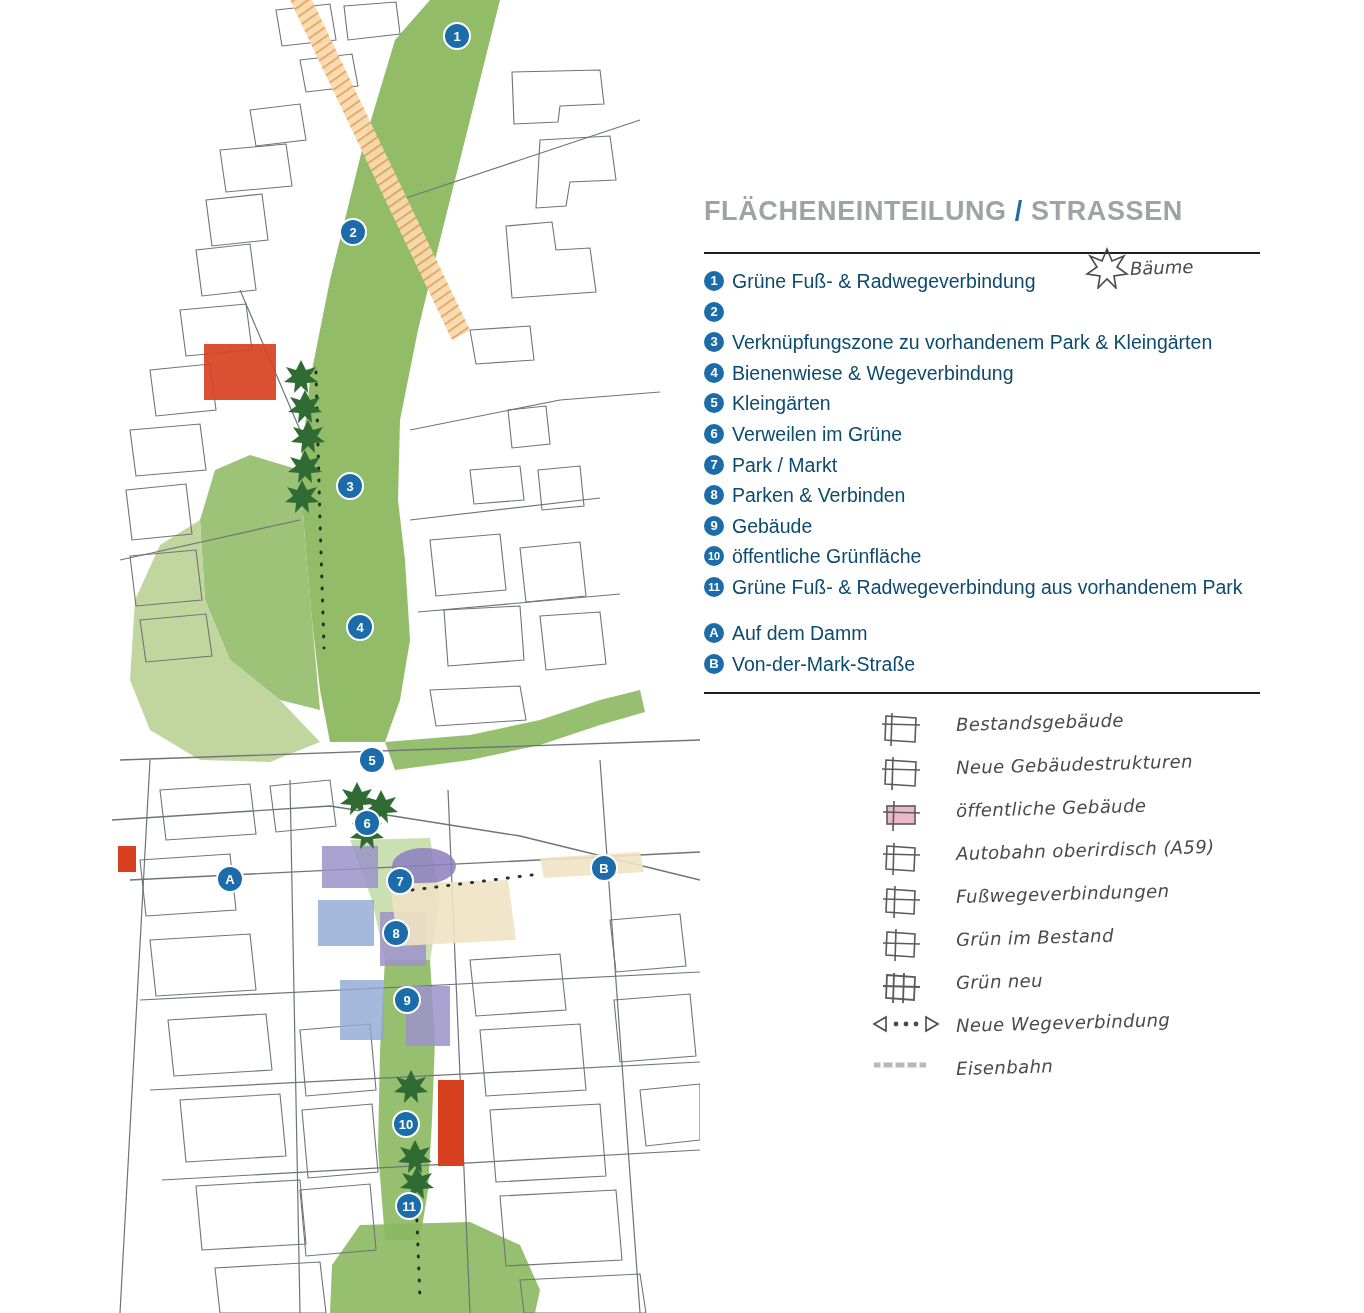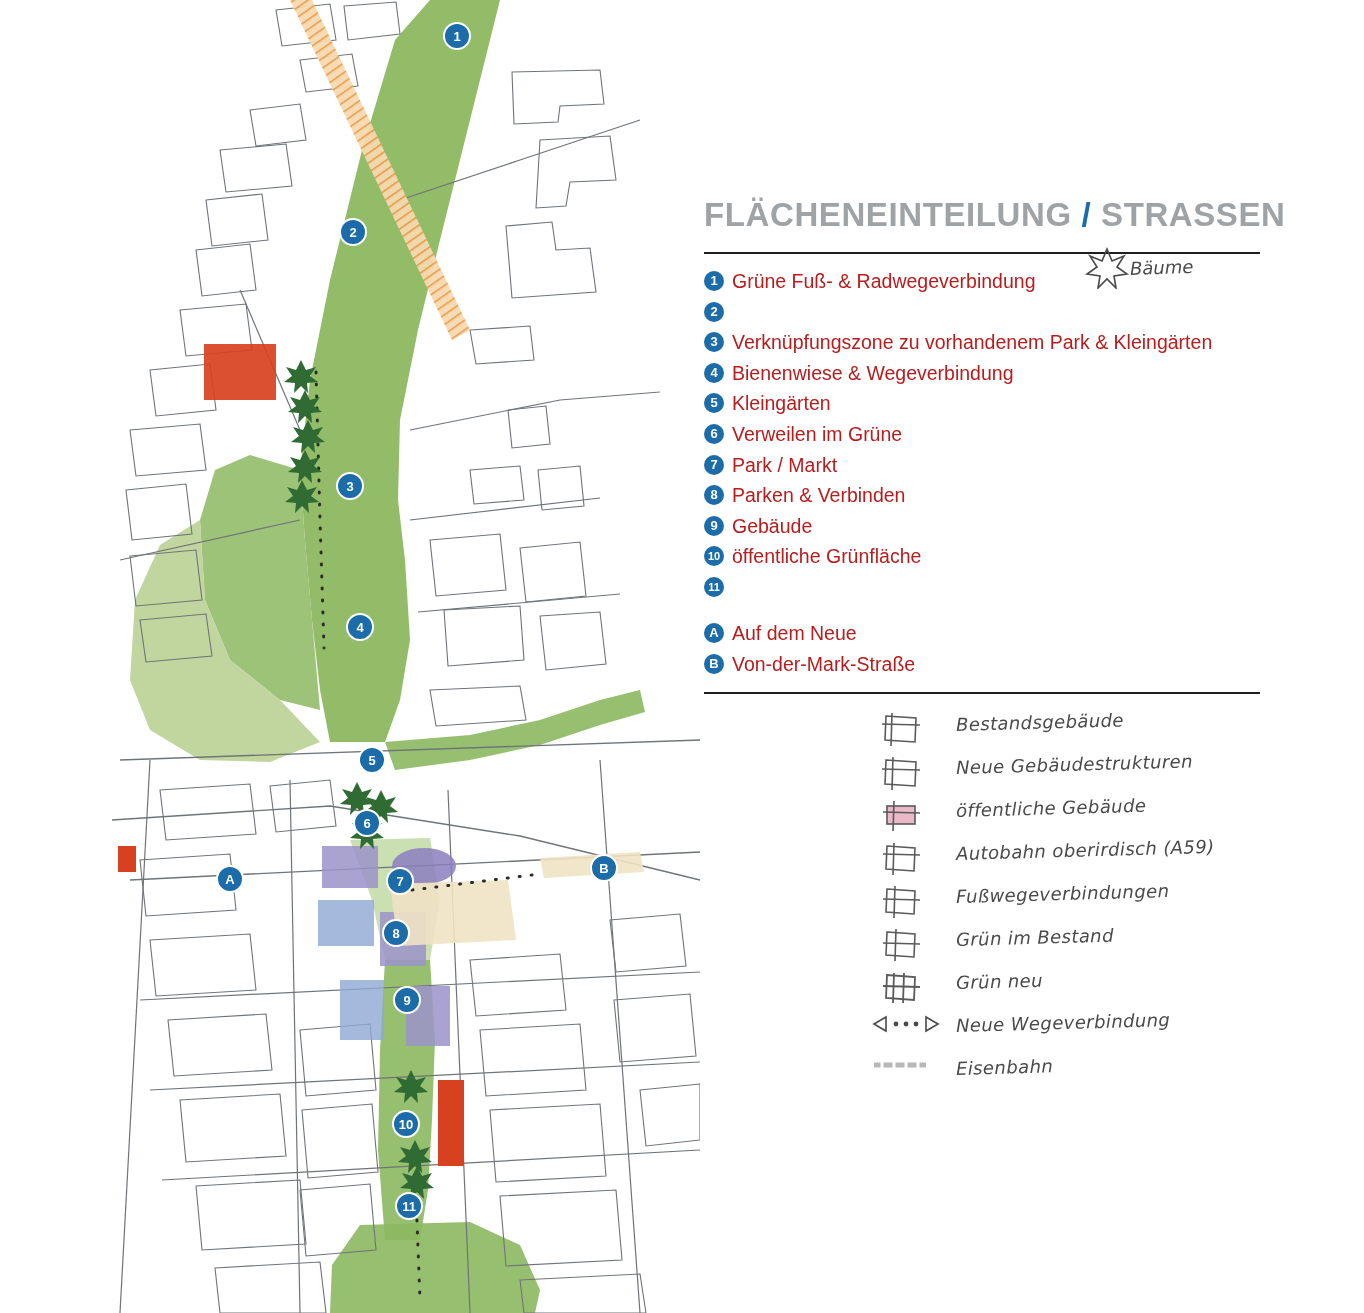--- a/index.html
+++ b/index.html
@@ -32,21 +32,21 @@
     left: 700px;
     top: 0;
     width: 664px;
     height: 1313px;
   }
 
   #legend-title {
     position: absolute;
     left: 4px;
     top: 196px;
-    font-size: 33px;
+    font-size: 27px;
     font-weight: bold;
     letter-spacing: 0.6px;
     color: #9fa3a6;
   }
   #legend-title .accent { color: #1b6ca8; }
 
   #legend-rule-top {
     position: absolute;
     left: 4px;
     top: 252px;
@@ -93,21 +93,21 @@
     line-height: 20px;
     text-align: center;
     margin-top: 3px;
     margin-right: 8px;
   }
   .legend-row .badge.wide {
     font-size: 11px;
   }
   .legend-row .lbl {
     font-size: 19.5px;
-    color: #b91c1c;
+    color: #0c4a6e;
     line-height: 26px;
     white-space: nowrap;
   }
 
   
   #symbol-key {
     position: absolute;
     left: 170px;
     top: 712px;
     width: 480px;
@@ -406,26 +406,27 @@
       <div class="legend-row">
         <span class="badge">9</span>
         <span class="lbl">Gebäude</span>
       </div>
       <div class="legend-row">
         <span class="badge wide">10</span>
         <span class="lbl">öffentliche Grünfläche</span>
       </div>
       <div class="legend-row">
         <span class="badge wide">11</span>
+        <span class="lbl">Grüne Fuß- &amp; Radwegeverbindung aus vorhandenem Park</span>
       </div>
     </div>
   <div id="legend-list-letters">
       <div class="legend-row">
         <span class="badge">A</span>
-        <span class="lbl">Auf dem Neue</span>
+        <span class="lbl">Auf dem Damm</span>
       </div>
       <div class="legend-row">
         <span class="badge">B</span>
         <span class="lbl">Von-der-Mark-Straße</span>
       </div>
     </div>
 
   <div id="legend-rule-bottom"></div>
 
   <div id="symbol-key">

